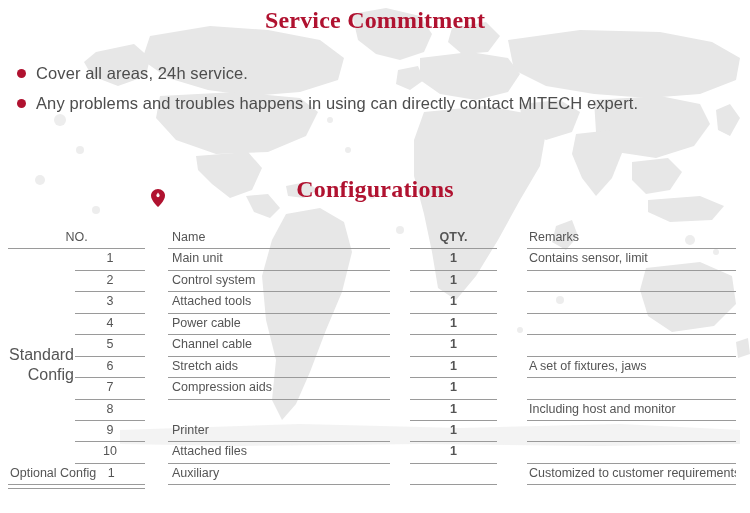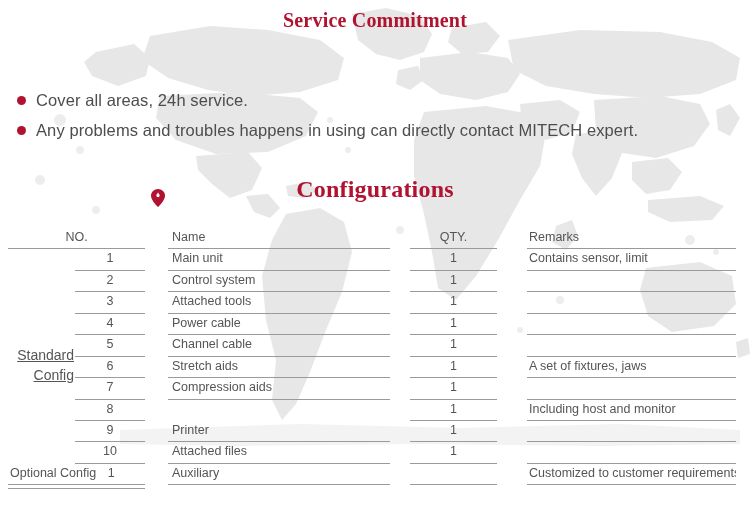--- a/index.html
+++ b/index.html
@@ -22,25 +22,25 @@
   
   .page{position:absolute;left:0;top:0;width:750px;height:513px;z-index:2;}
 
   .section-title{
     position:absolute;left:0;width:750px;text-align:center;
     font-family:"Liberation Serif", serif;
     font-weight:bold;
     color:#b01230;
     letter-spacing:.2px;
   }
-  #title-service{top:6px;font-size:20px;line-height:28px;}
+  #title-service{top:6px;font-size:24px;line-height:28px;}
   #title-config{top:175px;font-size:24px;line-height:28px;}
 
   
-  .bullets{position:absolute;left:0;top:58px;width:678px;margin-top:27px;}
+  .bullets{position:absolute;left:0;top:58px;width:678px;}
   .bullet-row{
     position:relative;
     height:30px;
     padding-left:36px;
     display:flex;align-items:center;
   }
   .bullet-dot{
     position:absolute;left:17px;top:50%;
     width:9px;height:9px;margin-top:-4px;
     border-radius:50%;
@@ -70,33 +70,32 @@
     top:0;height:21.45px;
     line-height:19px;
     box-sizing:border-box;
     white-space:nowrap;
     overflow:hidden;
   }
   
   .ul{border-bottom:1px solid #9a9a9a;}
   .c-no   {left:75px;width:70px;text-align:center;}
   .c-name {left:168px;width:222px;padding-left:4px;}
-  .c-qty  {left:410px;width:87px;text-align:center;}
+  .c-qty  {left:410px;width:87px;text-align:center;font-weight:bold;}
   .c-rem  {left:527px;width:209px;padding-left:2px;}
 
   .head-cell{color:#555555;}
 
   
   .group-label{
     position:absolute;
     left:4px;width:70px;
     text-align:right;
-    font-size:14px;color:#555555;
+    font-size:16px;color:#555555;
     line-height:20px;
-    text-decoration:underline;
   }
 </style>
 </head>
 <body>
 
 <div id="map-bg">
   <svg viewBox="0 0 750 513" xmlns="http://www.w3.org/2000/svg">
     <g fill="#e7e7e7" stroke="none">
 
       <path d="M352 14 L386 8 L420 16 L432 34 L424 52 L400 60 L376 54 L358 40 Z"></path>

